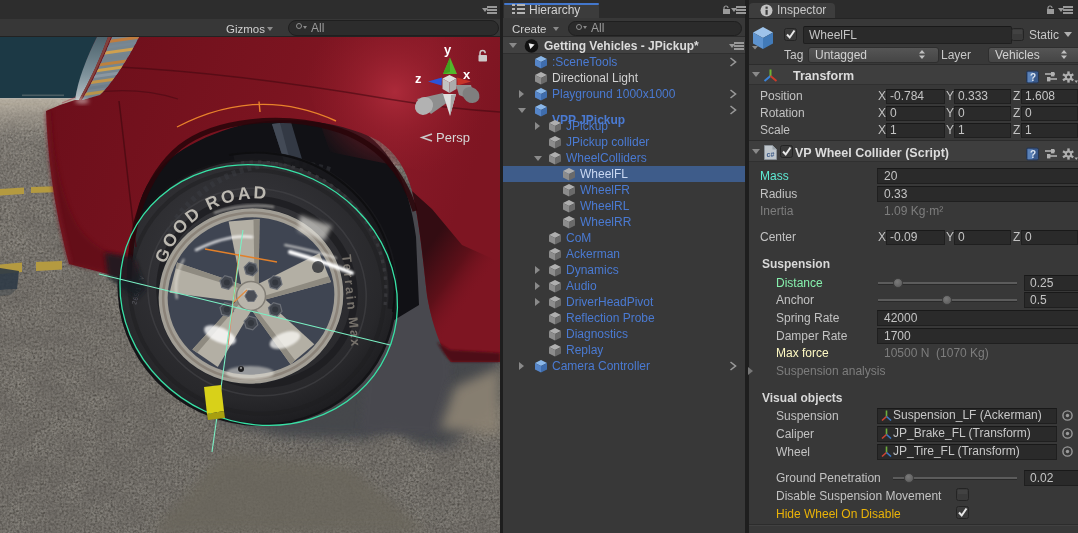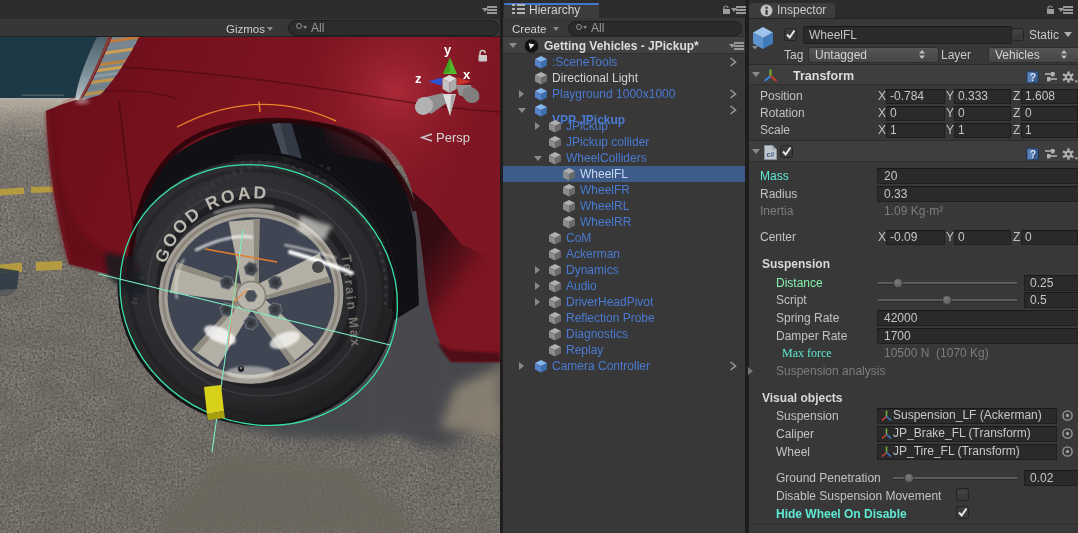--- a/index.html
+++ b/index.html
@@ -556,20 +556,21 @@
 <div class="tri-d" style="left:3px;top:149px;"></div>
 <svg class="a" style="left:15px;top:145px;" width="13" height="15">
         <path d="M0.5 0.5 h8 l4 4 v10 h-12 z" fill="#bfc6cc" stroke="#8b9299"></path>
         <path d="M8.5 0.5 l4 4 h-4 z" fill="#98a0a8"></path>
         <text x="6.5" y="11.5" font-size="7" font-weight="bold" fill="#3c5a88" text-anchor="middle" font-family="Liberation Sans">c#</text>
       </svg>
 <svg class="a" style="left:31px;top:145px;" width="14" height="14">
         <rect x="0.5" y="0.5" width="12" height="12" rx="2" fill="#3a3a3a" stroke="#242424"></rect>
         <path d="M3 6.5 L5.7 9.5 L10.5 2.5" fill="none" stroke="#e8e8e8" stroke-width="2"></path>
       </svg>
+<div class="txt b" style="left:46px;top:145px;color:#dcdcdc;font-size:12.5px;">VP Wheel Collider (Script)</div>
 <svg class="a" style="left:277px;top:147px;" width="14" height="14">
         <rect x="0.5" y="1" width="12" height="12" rx="1.5" fill="#3a5a8c" stroke="#26354e"></rect>
         <rect x="1.8" y="2.2" width="5" height="10" fill="#5b82b8"></rect>
         <text x="7" y="11" font-size="10" font-weight="bold" fill="#dce6f2" text-anchor="middle" font-family="Liberation Sans">?</text>
       </svg>
 <svg class="a" style="left:295px;top:147px;" width="14" height="14">
         <g stroke="#b0b0b0" stroke-width="1.6">
           <line x1="1" y1="4" x2="11" y2="4"></line>
           <line x1="3" y1="9" x2="13" y2="9"></line>
         </g>
@@ -599,29 +600,29 @@
       <div class="fld" style="left:137px;top:230px;width:54px;height:13px;line-height:13px;padding-left:3px;">-0.09</div>
       <div class="txt" style="left:197px;top:229px;color:#c2c2c2;">Y</div>
       <div class="fld" style="left:205px;top:230px;width:52px;height:13px;line-height:13px;padding-left:3px;">0</div>
       <div class="txt" style="left:264px;top:229px;color:#c2c2c2;">Z</div>
       <div class="fld" style="left:272px;top:230px;width:52px;height:13px;line-height:13px;padding-left:3px;">0</div>
 <div class="txt b" style="left:13px;top:256px;color:#d8d8d8;">Suspension</div>
 <div class="txt" style="left:27px;top:275px;color:#86efac;">Distance</div>
 <div class="a" style="left:129px;top:282px;width:139px;height:2px;background:#5c5c5c;border-bottom:1px solid #2a2a2a;"></div>
       <div class="a" style="left:144px;top:278px;width:10px;height:10px;border-radius:50%;background:radial-gradient(circle at 40% 35%,#7a7a7a,#585858);border:1px solid #3e3e3e;box-sizing:border-box;"></div>
 <div class="fld" style="left:275px;top:275px;width:49px;height:14px;line-height:14px;padding-left:5px;">0.25</div>
-<div class="txt" style="left:27px;top:292px;color:#c2c2c2;">Script</div>
+<div class="txt" style="left:27px;top:292px;color:#c2c2c2;">Anchor</div>
 <div class="a" style="left:129px;top:299px;width:139px;height:2px;background:#5c5c5c;border-bottom:1px solid #2a2a2a;"></div>
       <div class="a" style="left:193px;top:295px;width:10px;height:10px;border-radius:50%;background:radial-gradient(circle at 40% 35%,#7a7a7a,#585858);border:1px solid #3e3e3e;box-sizing:border-box;"></div>
 <div class="fld" style="left:275px;top:292px;width:49px;height:14px;line-height:14px;padding-left:5px;">0.5</div>
 <div class="txt" style="left:27px;top:310px;color:#c2c2c2;">Spring Rate</div>
 <div class="fld" style="left:128px;top:310px;width:195px;height:14px;line-height:14px;padding-left:6px;">42000</div>
 <div class="txt" style="left:27px;top:328px;color:#c2c2c2;">Damper Rate</div>
 <div class="fld" style="left:128px;top:328px;width:195px;height:14px;line-height:14px;padding-left:6px;">1700</div>
-<div class="txt" style="left:33px;top:345px;color:#5eead4;font-family:Liberation Serif, serif;">Max force</div>
+<div class="txt" style="left:27px;top:345px;color:#fef9c3;">Max force</div>
 <div class="txt" style="left:135px;top:345px;color:#7d7d7d;">10500 N&nbsp; (1070 Kg)</div>
 <div class="tri-r" style="left:-1px;top:367px;border-left-color:#777;"></div>
 <div class="txt" style="left:27px;top:363px;color:#7d7d7d;">Suspension analysis</div>
 <div class="txt b" style="left:13px;top:390px;color:#d8d8d8;">Visual objects</div>
 <div class="txt" style="left:27px;top:408px;color:#c2c2c2;">Suspension</div>
       <div class="fld" style="left:128px;top:408px;width:178px;height:14px;line-height:14px;"></div>
       <svg class="a" style="left:132px;top:410px;" width="11" height="12" viewBox="0 0 11 12">
 <line x1="5.5" y1="6.5" x2="5.5" y2="0.5" stroke="#6fae3c" stroke-width="1.6"></line>
 <line x1="5.5" y1="6.5" x2="1" y2="10.5" stroke="#cc4432" stroke-width="1.6"></line>
 <line x1="5.5" y1="6.5" x2="10" y2="10.5" stroke="#3b78c4" stroke-width="1.6"></line>
@@ -657,20 +658,20 @@
       </svg>
 <div class="txt" style="left:27px;top:470px;color:#c2c2c2;">Ground Penetration</div>
 <div class="a" style="left:144px;top:477px;width:124px;height:2px;background:#5c5c5c;border-bottom:1px solid #2a2a2a;"></div>
       <div class="a" style="left:155px;top:473px;width:10px;height:10px;border-radius:50%;background:radial-gradient(circle at 40% 35%,#7a7a7a,#585858);border:1px solid #3e3e3e;box-sizing:border-box;"></div>
 <div class="fld" style="left:275px;top:470px;width:49px;height:14px;line-height:14px;padding-left:5px;">0.02</div>
 <div class="txt" style="left:27px;top:488px;color:#c2c2c2;">Disable Suspension Movement</div>
 <svg class="a" style="left:207px;top:488px;" width="14" height="14">
         <rect x="0.5" y="0.5" width="12" height="12" rx="2" fill="#3a3a3a" stroke="#242424"></rect>
         <rect x="2" y="2" width="9" height="4" fill="#424242"></rect>
       </svg>
-<div class="txt" style="left:27px;top:506px;color:#5eead4;font-weight:bold;">Hide Wheel On Disable</div>
+<div class="txt" style="left:27px;top:506px;color:#eab308;">Hide Wheel On Disable</div>
 <svg class="a" style="left:207px;top:506px;" width="14" height="14">
         <rect x="0.5" y="0.5" width="12" height="12" rx="2" fill="#3a3a3a" stroke="#242424"></rect>
         <path d="M3 6.5 L5.7 9.5 L10.5 2.5" fill="none" stroke="#e8e8e8" stroke-width="2"></path>
       </svg>
 <div class="a" style="left:0;top:524px;width:329px;height:1px;background:#2c2c2c;"></div>
 <div class="a" style="left:0;top:525px;width:329px;height:1px;background:#414141;"></div>
 </div>
 </div>
 </body></html>

